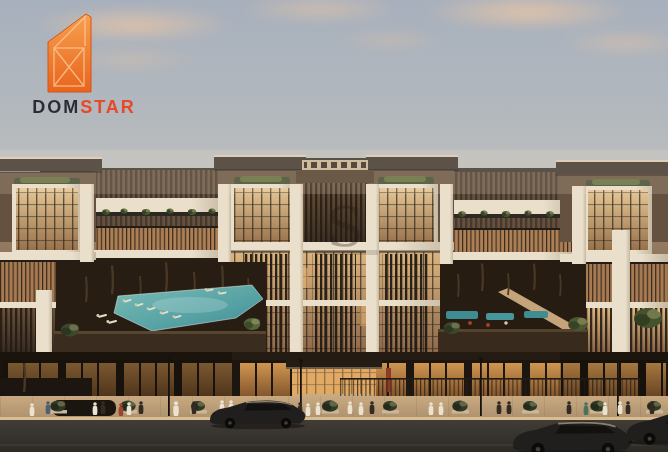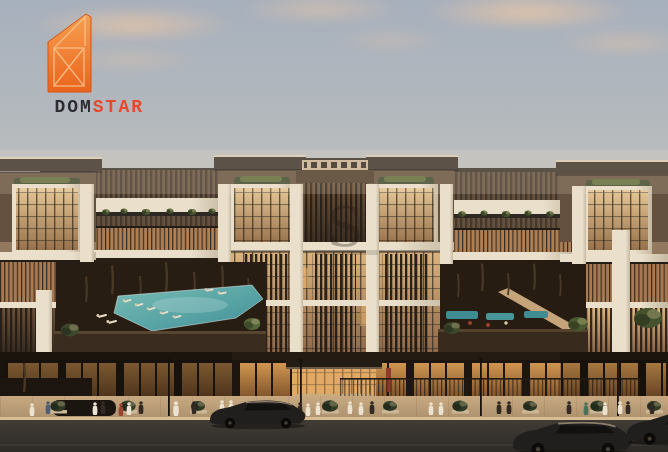--- a/index.html
+++ b/index.html
@@ -22,21 +22,21 @@
   .c4{left:555px;top:30px;width:140px;height:22px;opacity:.55}
   .c5{left:55px;top:48px;width:150px;height:20px;opacity:.45}
   .c6{left:330px;top:30px;width:120px;height:18px;opacity:.4}
   
   svg.scene{position:absolute;inset:0;display:block}
   .f-roof{fill:var(--roof-dark,#3b332b)} .f-cap{fill:var(--roof-cap,#dacbb4)}
   .f-bronze{fill:var(--wall-bronze,#64513f)}
   .f-pod{fill:var(--podium,#241b12)}
   .f-pier{fill:url(#g-pier)}
   
-  .logo{position:absolute;left:24px;top:12px;width:120px;text-align:right;font-family:Liberation Mono, monospace;}
+  .logo{position:absolute;left:24px;top:12px;width:120px;text-align:center;}
   .logo-mark{display:block;margin-left:20px;margin-bottom:4px}
   .logo-text{font-size:18px;font-weight:bold;letter-spacing:2px;line-height:1;}
   .logo-dom{color:var(--logo-dom,#2d2c33)}
   .logo-star{color:var(--logo-star,#e8492a)}
 </style>
 </head>
 <body>
 
 <div class="stage">
 

